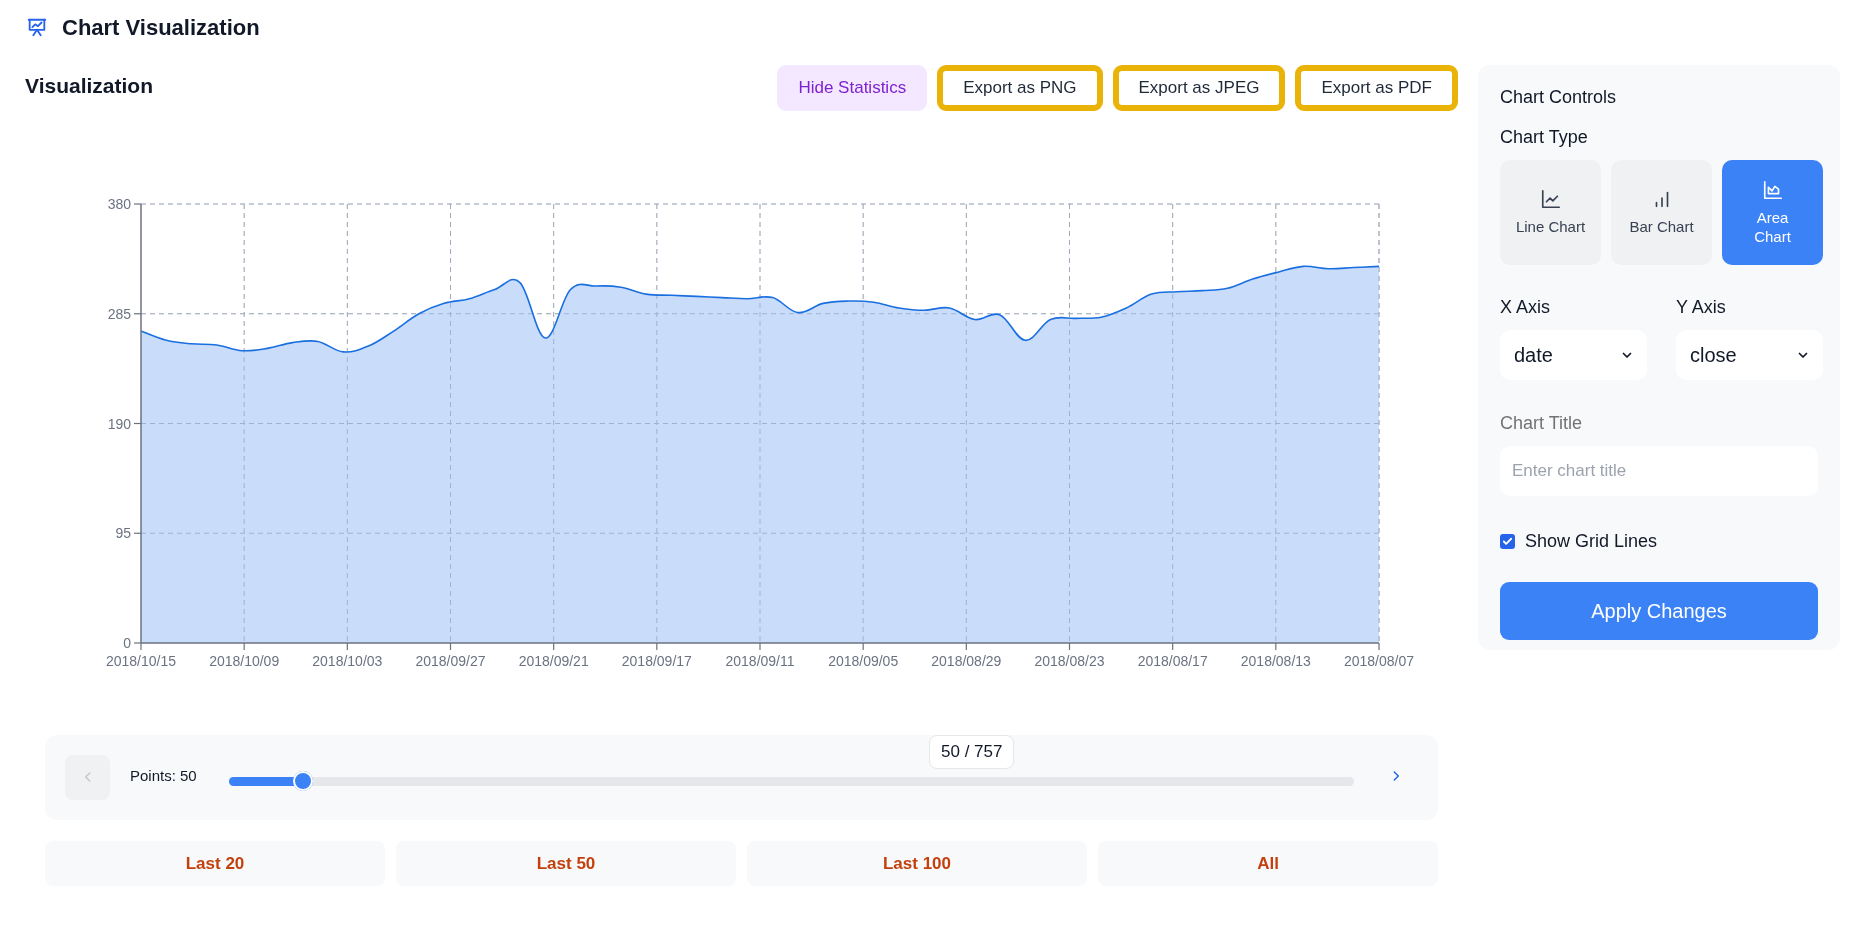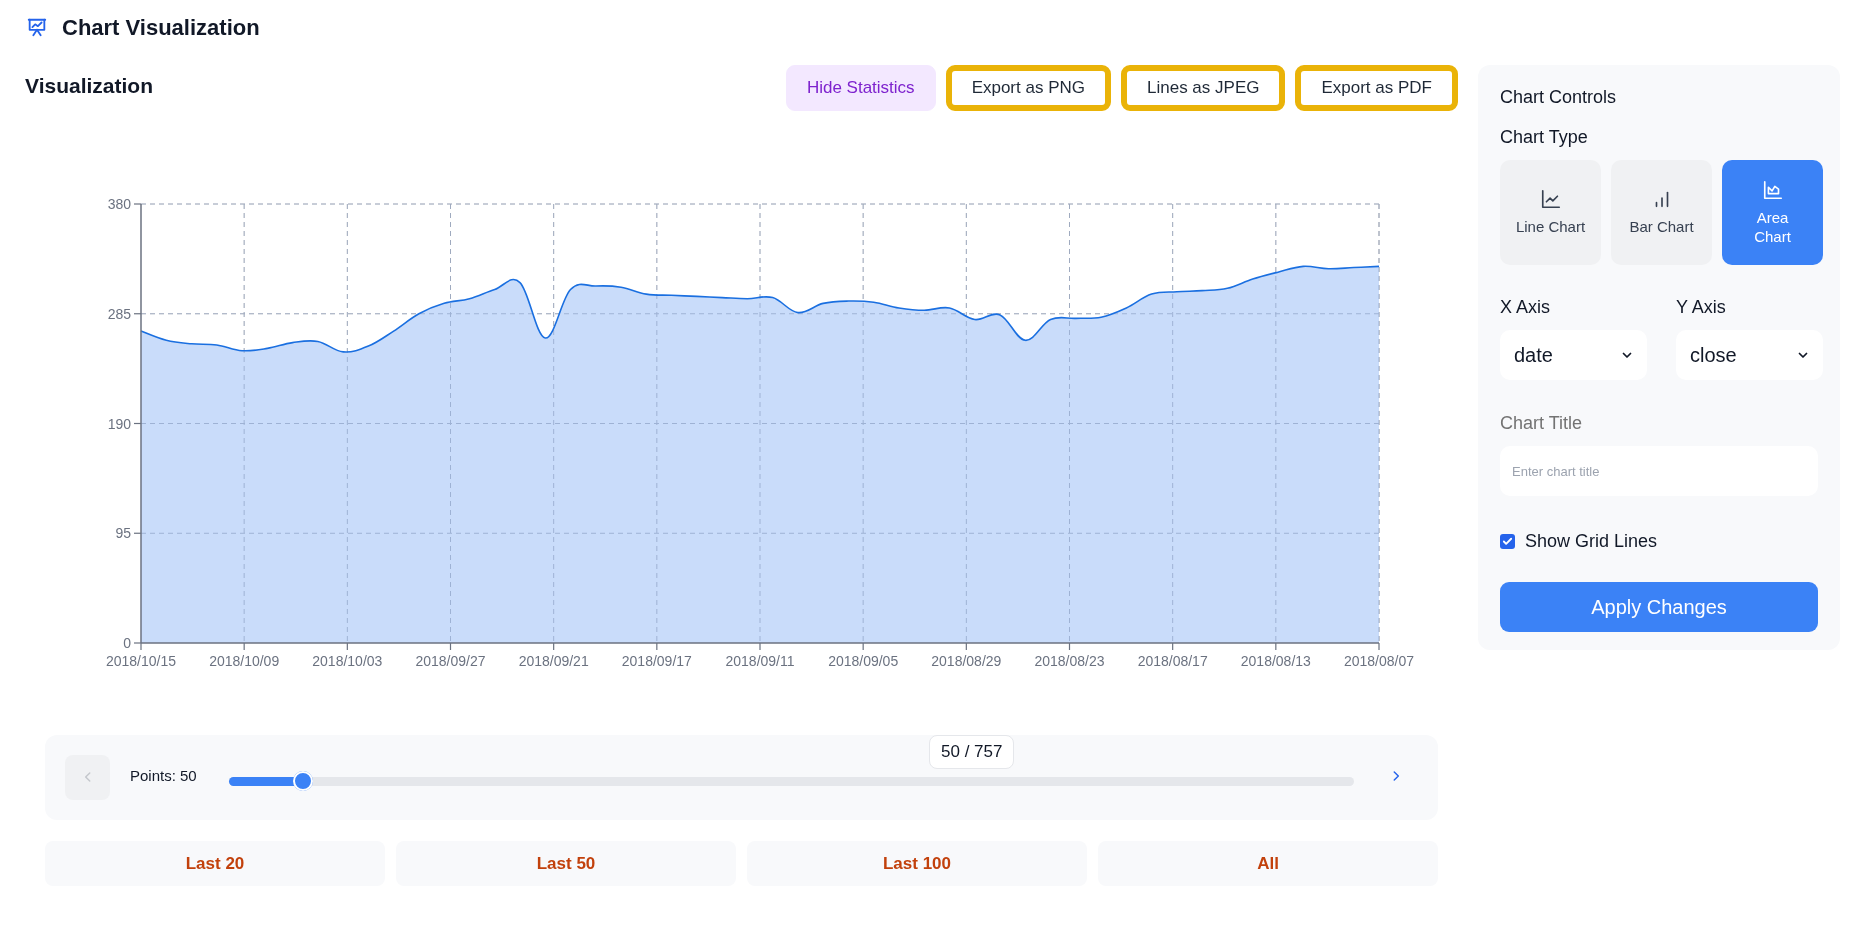--- a/index.html
+++ b/index.html
@@ -39,27 +39,27 @@
   .ctype-row { position: absolute; left: 22px; top: 95px; display: flex; gap: 10px; }
   .ctype { width: 101px; height: 105px; border-radius: 10px; background: #f0f1f3; display: flex; flex-direction: column; align-items: center; justify-content: center; gap: 8px; font-size: 15px; color: #374151; text-align: center; line-height: 1.25; cursor: pointer; }
   .ctype.active { background: #3b82f6; color: #fff; align-items: center; }
   .ctype .ic { width: 22px; height: 22px; display: inline-flex; }
 
   .axis-label { position: absolute; top: 232px; font-size: 18px; font-weight: 500; color: #111827; }
   .select { position: absolute; top: 265px; width: 147px; height: 50px; background: #fff; border-radius: 10px; display: flex; align-items: center; justify-content: space-between; padding: 0 14px; font-size: 20px; color: #111827; cursor: pointer; }
   .select .chev { width: 12px; height: 12px; display: inline-flex; }
 
   .title-label { position: absolute; left: 22px; top: 348px; font-size: 18px; font-weight: 500; color: #737373; }
-  .title-input { position: absolute; left: 22px; top: 381px; width: 318px; height: 50px; background: #fff; border: none; border-radius: 10px; padding: 0 12px; font-size: 13px; font-family: "Liberation Sans", sans-serif; color: #111827; outline: none; }
+  .title-input { position: absolute; left: 22px; top: 381px; width: 318px; height: 50px; background: #fff; border: none; border-radius: 10px; padding: 0 12px; font-size: 17px; font-family: "Liberation Sans", sans-serif; color: #111827; outline: none; }
   .title-input::placeholder { color: #9ca3af; }
 
   .grid-check { position: absolute; left: 22px; top: 466px; display: flex; align-items: center; gap: 10px; font-size: 18px; color: #111827; cursor: pointer; }
   .checkbox { width: 15px; height: 15px; border-radius: 3px; background: #2563eb; display: inline-flex; align-items: center; justify-content: center; }
 
-  .apply-btn { position: absolute; left: 22px; top: 517px; width: 318px; height: 50px; border-radius: 9px; background: #3b82f6; color: #fff; font-size: 20px; display: flex; align-items: center; justify-content: center; cursor: pointer; }
+  .apply-btn { position: absolute; left: 22px; top: 517px; width: 318px; height: 58px; border-radius: 9px; background: #3b82f6; color: #fff; font-size: 20px; display: flex; align-items: center; justify-content: center; cursor: pointer; }
 </style>
 </head>
 <body>
 
 <div class="app-header">
   <span class="logo">
     <svg width="22" height="22" viewBox="0 0 24 24" fill="none" stroke="#2563eb" stroke-width="2" stroke-linecap="round" stroke-linejoin="round">
       <path d="M3 3h18"></path>
         <path d="M4 3v11h16V3"></path>
         <path d="M7 11l3-3 3 2 4-4"></path>
@@ -68,21 +68,21 @@
     </svg>
   </span>
   <span class="app-title">Chart Visualization</span>
 </div>
 
 <div class="section-title">Visualization</div>
 
 <div class="toolbar">
   <div class="btn btn-purple">Hide Statistics</div>
   <div class="btn btn-outline">Export as PNG</div>
-  <div class="btn btn-outline">Lines as JPEG</div>
+  <div class="btn btn-outline">Export as JPEG</div>
   <div class="btn btn-outline">Export as PDF</div>
 </div>
 
 <div class="chart-wrap">
   <svg id="chart-svg" width="1460" height="540">
     <g id="grid-layer">
         <line x1="141" x2="1379" y1="383.25" y2="383.25" stroke="#c8c8c8" stroke-dasharray="5 4" stroke-width="1"></line>
         <line x1="141" x2="1379" y1="273.5" y2="273.5" stroke="#c8c8c8" stroke-dasharray="5 4" stroke-width="1"></line>
         <line x1="141" x2="1379" y1="163.75" y2="163.75" stroke="#c8c8c8" stroke-dasharray="5 4" stroke-width="1"></line>
         <line x1="141" x2="1379" y1="54" y2="54" stroke="#c8c8c8" stroke-dasharray="5 4" stroke-width="1"></line>

